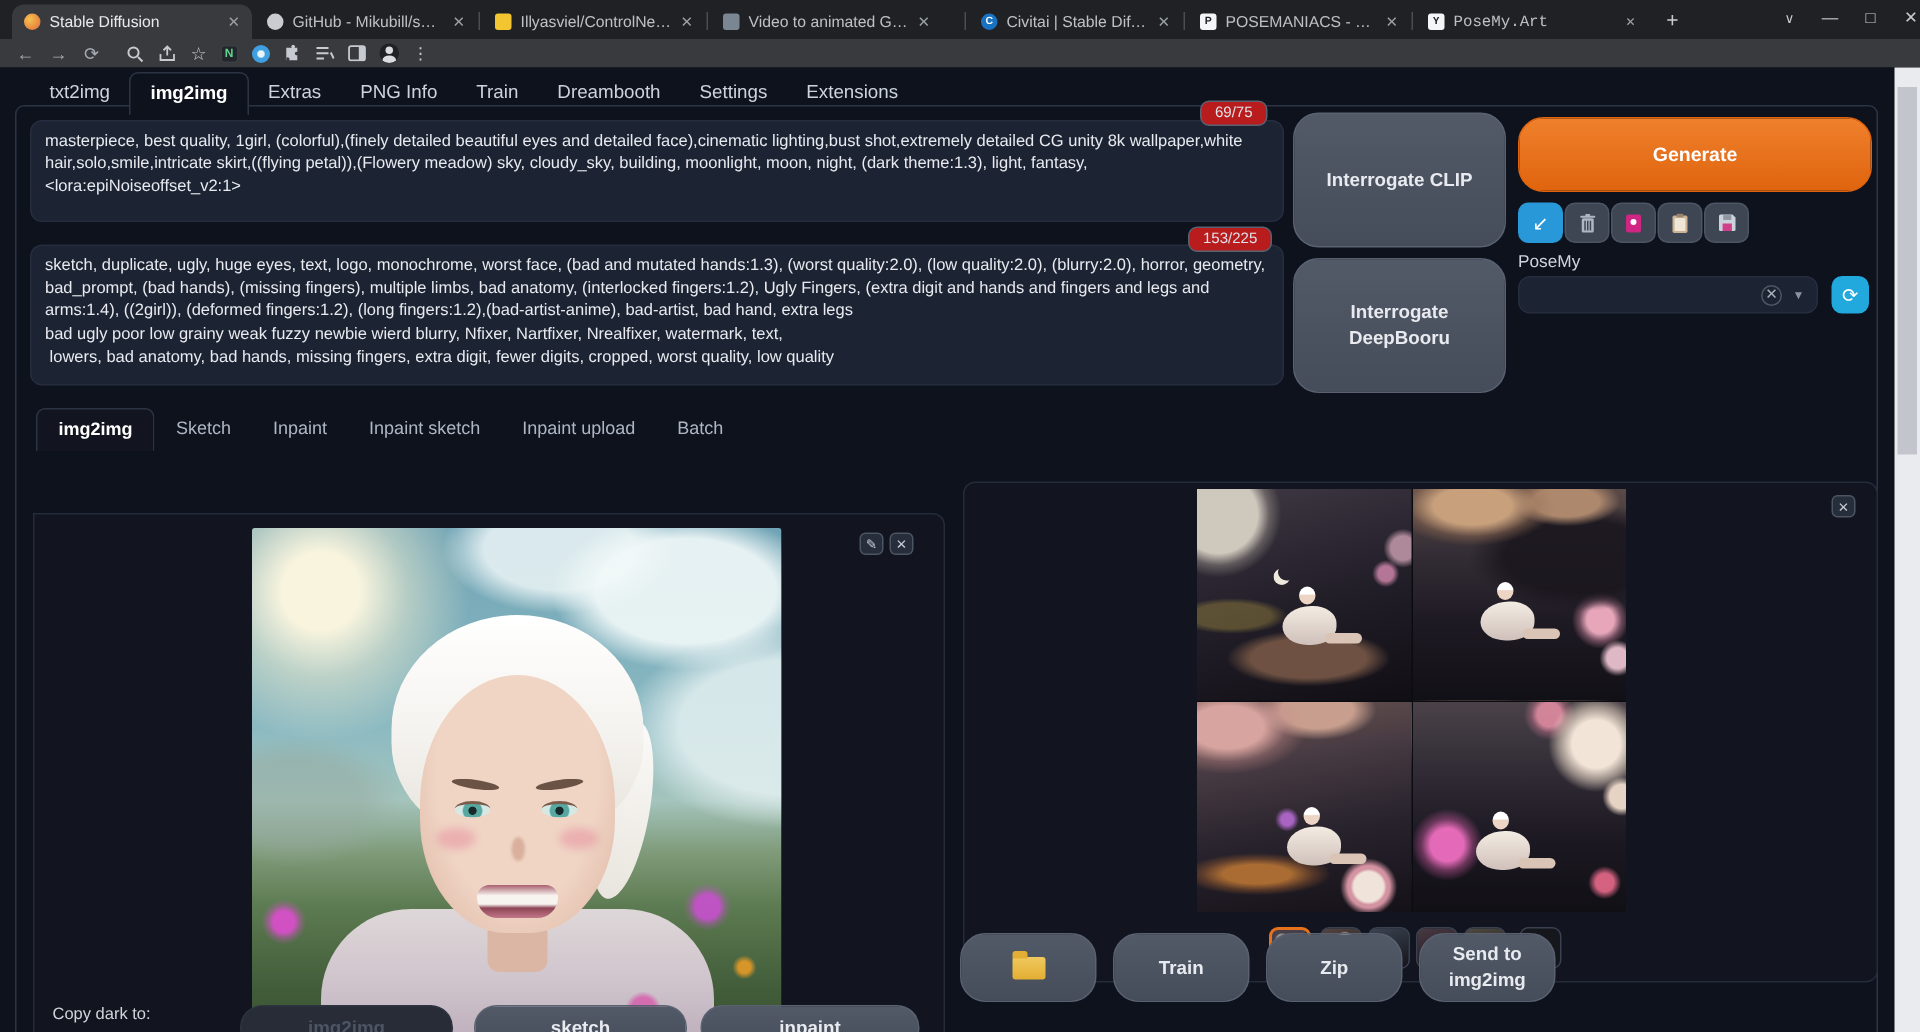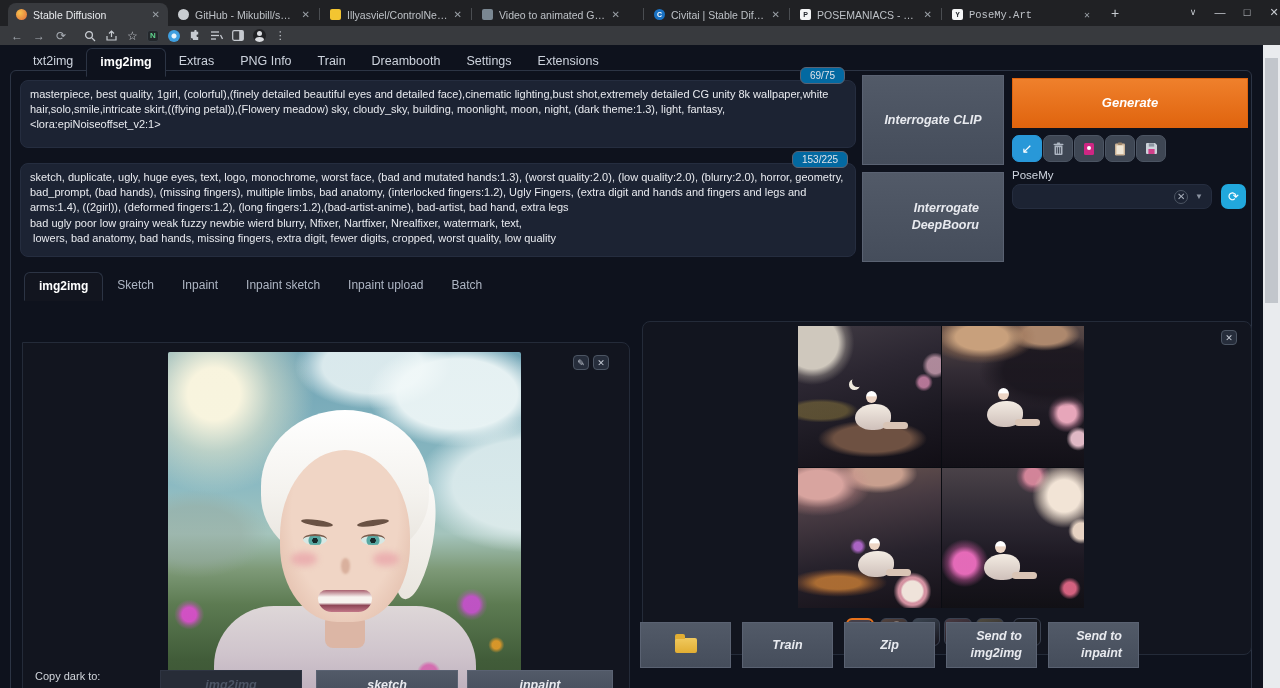--- a/index.html
+++ b/index.html
@@ -36,26 +36,26 @@
   .app { position:absolute; left:0; top:45px; width:1280px; height:643px; background:#0e121d; color:#e6e8ee; }
   .navtabs { position:absolute; left:20px; top:3px; display:flex; font-size:12.5px; color:#cdd3dd; z-index:3; }
   .navtab { padding:6px 13px 7px; cursor:pointer; }
   .navtab.active { border:1px solid #2c3444; border-bottom:1px solid #0e121d; border-radius:6px 6px 0 0;
                    background:#0e121d; color:#fff; font-weight:bold; }
   .contentbox { position:absolute; left:10px; top:25px; width:1242px; height:640px; border:1px solid #2c3444; border-radius:6px; z-index:1; }
 
   textarea.prompt { position:absolute; background:#1c2333; border:1px solid #252d3f; border-radius:8px; color:#e8eaef;
                     font-family:"Liberation Sans", sans-serif; font-size:11px; line-height:1.38; padding:6px 9px;
                     resize:none; overflow:hidden; z-index:2; }
-  .counter { position:absolute; z-index:4; background:#0369a1; border:1px solid #5a6272; border-radius:6px;
+  .counter { position:absolute; z-index:4; background:#b91c1c; border:1px solid #5a6272; border-radius:6px;
              font-size:10px; color:#dfe3ea; padding:2px 9px; }
 
-  .btn { display:flex; align-items:center; justify-content:center; text-align:right;
-         background:linear-gradient(180deg,#525a68,#454d5b); border:1px solid #5a6272; border-radius:0;
-         color:#e8eaef; font-weight:bold; font-size:12.5px; cursor:pointer; z-index:2; position:absolute; line-height:1.35;font-style:italic; }
+  .btn { display:flex; align-items:center; justify-content:center; text-align:center;
+         background:linear-gradient(180deg,#525a68,#454d5b); border:1px solid #5a6272; border-radius:17px;
+         color:#e8eaef; font-weight:bold; font-size:12.5px; cursor:pointer; z-index:2; position:absolute; line-height:1.35; }
   .btn.disabled { background:#272c37; border-color:#2e3442; color:#4d5565; }
   .generate { background:linear-gradient(180deg,#ef802c,#e0640e); border:1px solid #e0640e; color:#fff; font-size:13px; }
   .minibtn { position:absolute; width:30px; height:27px; border-radius:7px; background:#3e4653; border:1px solid #4c5563;
              display:flex; align-items:center; justify-content:center; z-index:2; cursor:pointer; }
   .styleslabel { position:absolute; font-size:11.5px; color:#cfd5df; z-index:2; }
   .dropdown { position:absolute; background:#1c2333; border:1px solid #252d3f; border-radius:8px; z-index:2;
               display:flex; align-items:center; justify-content:flex-end; gap:7px; padding:0 8px; color:#aab1bd; }
   .ddx { font-size:10px; border:1px solid #4c5563; border-radius:50%; width:14px; height:14px; line-height:12px; text-align:center; }
   .ddcaret { font-size:8px; color:#8a92a0; }
   .refreshbtn { position:absolute; width:25px; height:25px; border-radius:7px; background:#21a8dd; color:#fff;
@@ -404,20 +404,19 @@
       <div class="thumb t5" style="left:333px;top:296px;"></div>
       <div class="thumb t6" style="left:370px;top:296px;"></div>
     </div>
 
     <div class="btn" style="left:640px;top:577px;width:91px;height:46px;">
       <span class="folder"></span>
     </div>
     <div class="btn" style="left:742px;top:577px;width:91px;height:46px;">Train</div>
     <div class="btn" style="left:844px;top:577px;width:91px;height:46px;">Zip</div>
     <div class="btn" style="left:946px;top:577px;width:91px;height:46px;padding:0 14px;">Send to img2img</div>
-    <div class="btn" style="left:1048px;top:577px;width:91px;height:46px;padding:0 16px;">Send to inpaint</div>
 
   </div>
 
   <div class="scrolltrack"></div>
   <div class="scrollthumb" style="top:58px;"></div>
 
 </div>
 
 </body></html>

